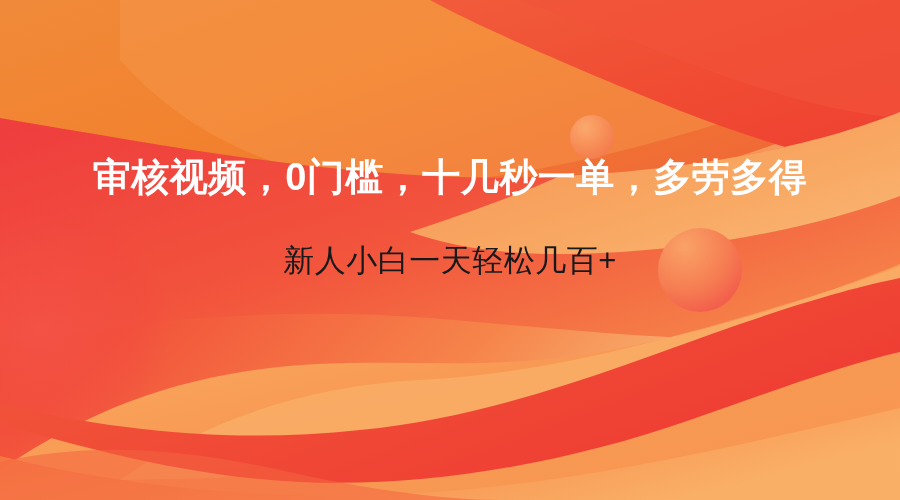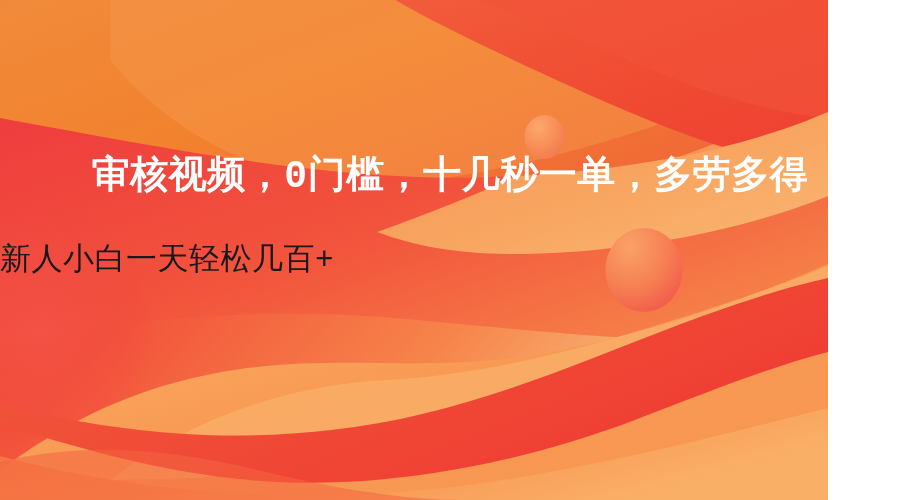--- a/index.html
+++ b/index.html
@@ -2,24 +2,24 @@
 <html><head>
 <meta charset="utf-8">
 <style>
   html, body {
     margin: 0;
     padding: 0;
     background: #ffffff;
   }
   .banner {
     position: relative;
-    width: 828px;
+    width: 900px;
     height: 500px;
     overflow: hidden;
-    font-family: Liberation Mono, monospace;
+    font-family: Liberation Sans, sans-serif;
     background: linear-gradient(105deg, #f0453c 0%, #f2533a 38%, #f6844a 68%, #f9c887 100%);
   }
   .layer {
     position: absolute;
     inset: 0;
     width: 100%;
     height: 100%;
     display: block;
   }
   .text-stack {
@@ -42,20 +42,21 @@
     line-height: 50px;
     font-weight: bold;
     letter-spacing: 0.5px;
     white-space: nowrap;
   }
   .subheadline {
     position: absolute;
     left: 0;
     right: 0;
     top: 239px;
+    text-align: center;
     color: #17191c;
     font-size: 31px;
     line-height: 44px;
     font-weight: normal;
     letter-spacing: 0.5px;
     white-space: nowrap;
   }
 </style>
 </head>
 <body>

